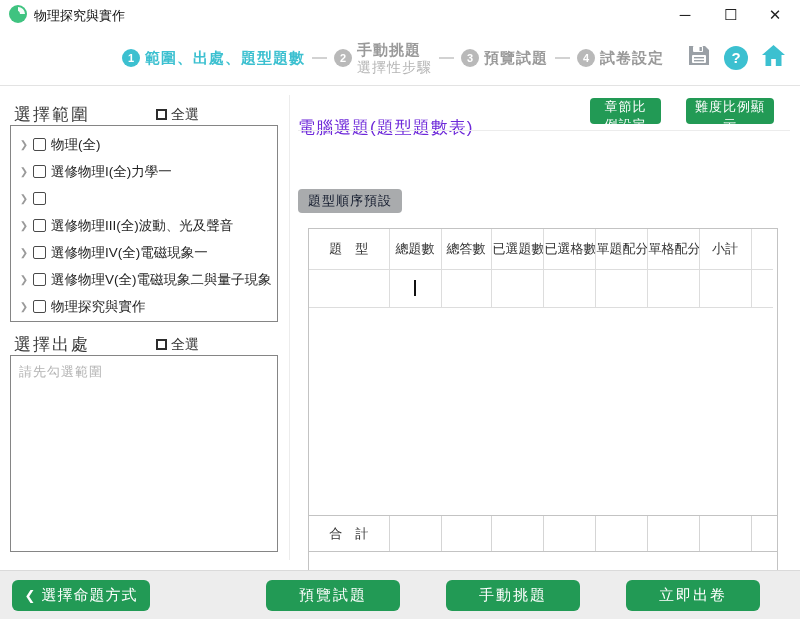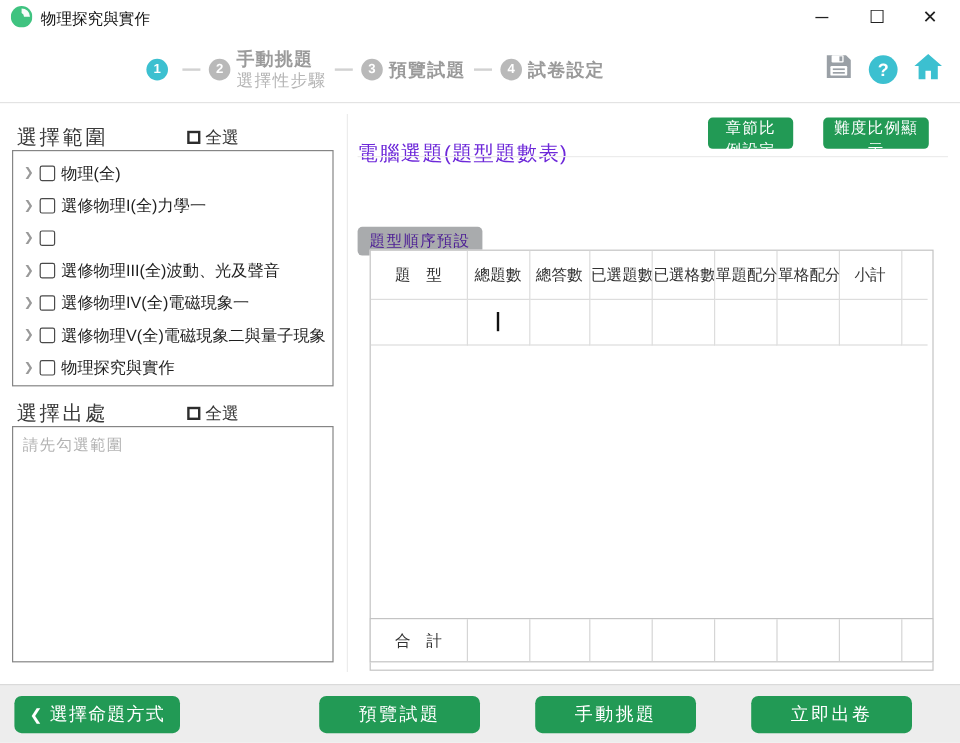--- a/index.html
+++ b/index.html
@@ -55,24 +55,24 @@
   .vdiv { position:absolute; left:289px; top:95px; width:1px; height:465px; background:#ececec; }
 
   
   .main-title { position:absolute; left:298px; top:102px; font-size:17px; color:#6d28d9; letter-spacing:1px;margin-top:14px; }
   .gbtn-sm { position:absolute; top:98px; height:26px; background:#229a55; color:#fff; border:none;
              border-radius:4px; font-size:13px; letter-spacing:1px; padding:0 9px;
              font-family:inherit; cursor:pointer; }
   .gbtn-chap { left:590px; width:71px; }
   .gbtn-diff { left:686px; width:88px; }
   .hdivider { position:absolute; left:298px; top:130px; width:492px; height:1px; background:#ececec; }
-  .order-badge { position:absolute; left:298px; top:189px; height:24px; background:#a9abad; color:#4c1d95;
+  .order-badge { position:absolute; left:298px; top:189px; height:24px; background:#a9abad; color:#0f172a;
                  border:none; border-radius:4px; font-size:13px; letter-spacing:1px; padding:0 10px;
                  font-family:inherit; cursor:pointer; }
-  .table-wrap { position:absolute; left:308px; top:208px; width:470px; height:351px;
+  .table-wrap { position:absolute; left:308px; top:228px; width:470px; height:351px;
                 border:1px solid #c3c3c3; background:#fff; }
   table.qtable { border-collapse:collapse; table-layout:fixed; width:464px; }
   .qtable td { border:1px solid #ddd; font-size:13px; color:#333; text-align:center;
                overflow:hidden; white-space:nowrap; padding:0 1px; }
   .qtable tr.hrow td { height:40px; border-top:none; }
   .qtable tr.drow td { height:38px; }
   .qtable td:first-child { border-left:none; }
   .qtable td:last-child  { border-right:none; }
   .caret { display:inline-block; width:2px; height:16px; background:#111; vertical-align:middle; }
   .total-wrap { position:absolute; left:308px; top:515px; width:470px; height:37px;
@@ -108,20 +108,21 @@
   <span class="winctl min">─</span>
   <span class="winctl max">☐</span>
   <span class="winctl cls">✕</span>
 </div>
 
 <div class="header">
 
   <div class="steps">
     <div class="step active">
       <span class="step-circle">1</span>
+      <span class="step-label">範圍、出處、題型題數</span>
     </div>
     <span class="step-dash"></span>
     <div class="step">
       <span class="step-circle">2</span>
       <span class="step-stack">
         <span class="step-label">手動挑題</span>
         <span class="step-sub">選擇性步驟</span>
       </span>
     </div>
     <span class="step-dash"></span>

